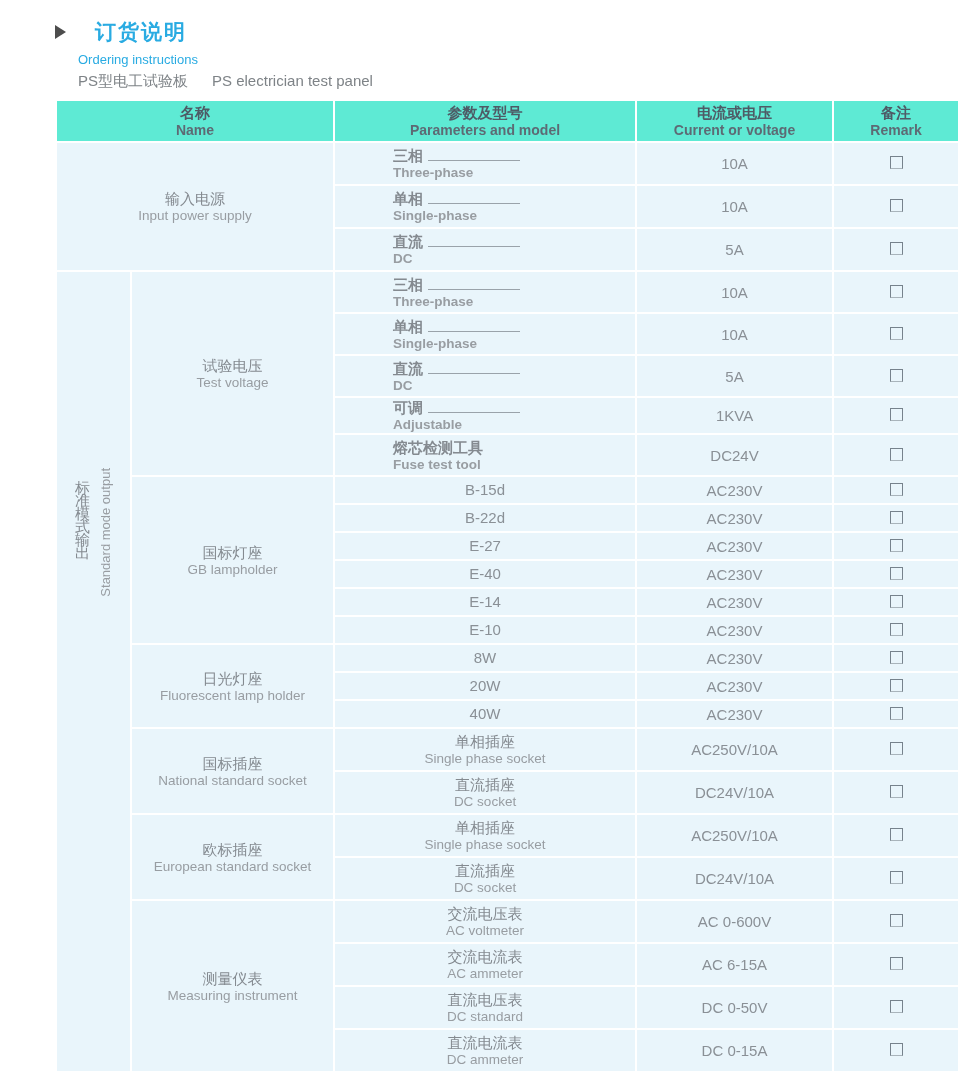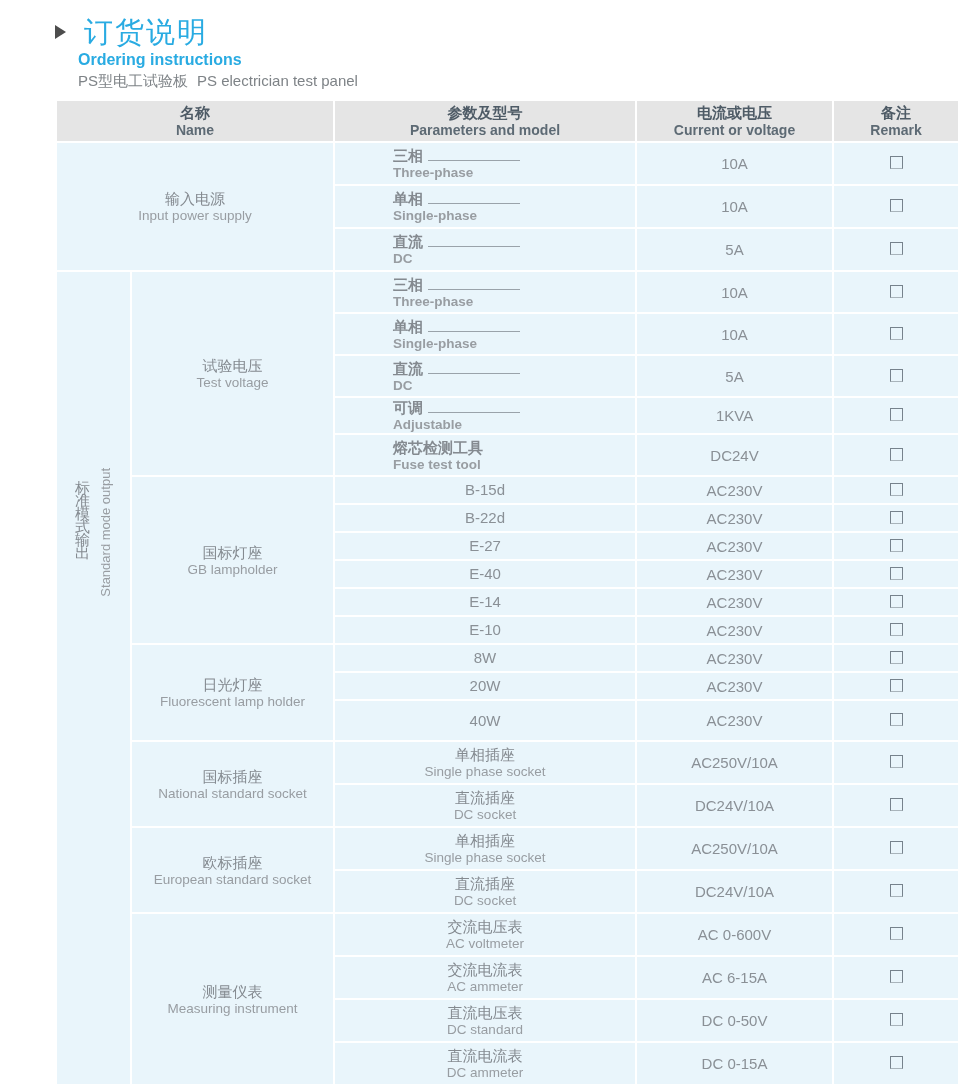--- a/index.html
+++ b/index.html
@@ -12,39 +12,39 @@
 
   
   .title-row{display:flex;align-items:center;gap:12px;height:32px;}
   .arrow-icon{
     width:0;height:0;
     border-left:11px solid #4d4d4d;
     border-top:7px solid transparent;
     border-bottom:7px solid transparent;
   }
   .title-zh{
-    font-size:29px;font-weight:normal;color:#29abe2;
-    margin:6px;letter-spacing:2px;line-height:30px;
-  }
-  .title-en{color:#29abe2;font-size:16px;margin:3px 0 0 23px;line-height:18px;font-weight:bold;}
+    font-size:21px;font-weight:bold;color:#29abe2;
+    margin:17px;letter-spacing:2px;line-height:30px;
+  }
+  .title-en{color:#29abe2;font-size:13px;margin:3px 0 0 23px;line-height:18px;}
   .subtitle{color:#7e8387;font-size:15px;margin:3px 0 9px 23px;line-height:18px;}
-  .subtitle .s-en{margin-left:9px;}
+  .subtitle .s-en{margin-left:24px;}
 
   
   table.order{
     border-collapse:collapse;table-layout:fixed;
     width:903px;margin-top:2px;
   }
   th,td{
     border:2px solid #ffffff;
     background:#e9f5fb;
     padding:0;vertical-align:middle;text-align:center;
     overflow:hidden;
   }
-  thead th{background:#e5e5e5;height:40px;}
+  thead th{background:#5eead4;height:40px;}
   thead .zh{font-size:15px;color:#4e5b66;line-height:18px;}
   thead .en{font-size:14px;color:#5d6a74;line-height:16px;}
 
   td .zh{font-size:15px;color:#848a90;line-height:19px;}
   td .en{font-size:13.5px;color:#989da2;line-height:16px;}
   .single{font-size:15px;color:#8a9096;}
   .value-cell{font-size:15px;color:#8a9096;}
 
   
   .p-left{text-align:left;padding-left:58px;font-weight:bold;}
@@ -254,21 +254,21 @@
           </td>
           <td class="param-cell"><span class="single">8W</span></td>
           <td class="value-cell">AC230V</td>
           <td class="remark-cell"><span class="checkbox"></span></td>
         </tr>
         <tr style="height: 28px;">
           <td class="param-cell"><span class="single">20W</span></td>
           <td class="value-cell">AC230V</td>
           <td class="remark-cell"><span class="checkbox"></span></td>
         </tr>
-        <tr style="height: 41px;">
+        <tr style="height: 28px;">
           <td class="param-cell"><span class="single">40W</span></td>
           <td class="value-cell">AC230V</td>
           <td class="remark-cell"><span class="checkbox"></span></td>
         </tr>
         <tr style="height: 43px;">
           <td class="name-cell" rowspan="2">
             <div class="zh">国标插座</div>
             <div class="en">National standard socket</div>
           </td>
           <td class="param-cell">

